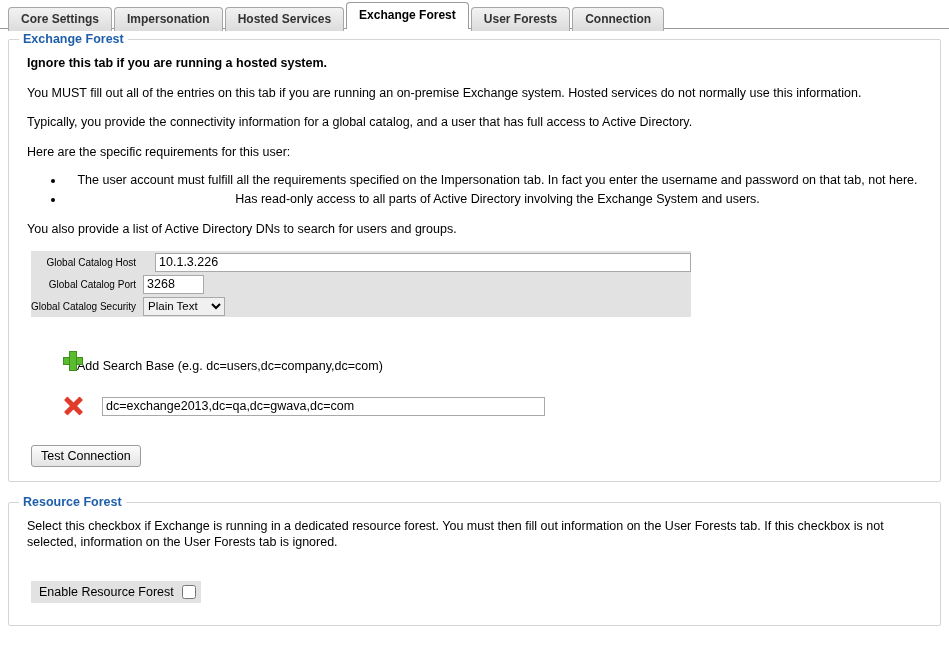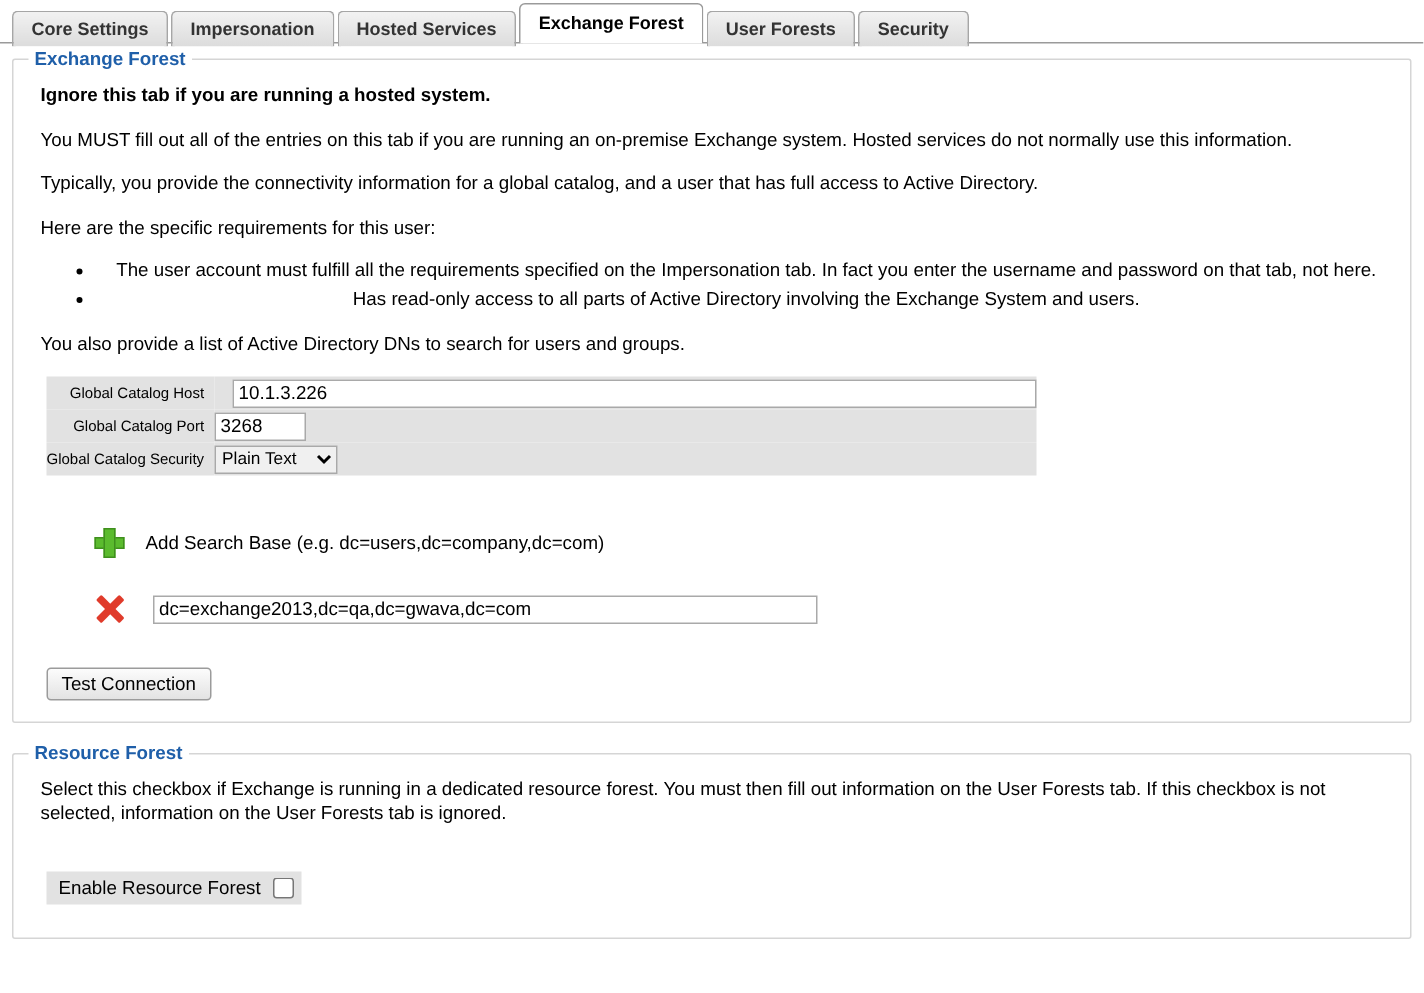--- a/index.html
+++ b/index.html
@@ -138,22 +138,23 @@
     width: 82px;
     border: 1px solid #a9a9a9;
     background: #f0f0f0;
     box-sizing: border-box;
   }
 
   
   .searchbase-add {
     margin: 34px 0 0 44px;
     display: flex;
-    align-items: center;
-    height: 22px;
+    align-items: flex-start;
+    height: 22px;
+    flex-direction: column;
   }
   .searchbase-add .label {
     margin-left: 14px;
     font-size: 12.5px;
   }
   .plus-icon {
     width: 20px;
     height: 20px;
     position: relative;
     display: inline-block;
@@ -233,21 +234,21 @@
     width: 14px;
     height: 14px;
     margin: 0;
     vertical-align: middle;
   }
 </style>
 </head>
 <body>
 
 <div class="tabbar">
-  <div class="tab">Core Settings</div><div class="tab">Impersonation</div><div class="tab">Hosted Services</div><div class="tab active">Exchange Forest</div><div class="tab">User Forests</div><div class="tab">Security</div>
+  <div class="tab">Core Settings</div><div class="tab">Impersonation</div><div class="tab">Hosted Services</div><div class="tab active">Exchange Forest</div><div class="tab">User Forests</div><div class="tab">Connection</div>
 </div>
 
 <div class="content">
 
   <div class="section">
     <div class="section-title">Exchange Forest</div>
 
     <p class="para bold">Ignore this tab if you are running a hosted system.</p>
     <p class="para">You MUST fill out all of the entries on this tab if you are running an on-premise Exchange system. Hosted services do not normally use this information.</p>
     <p class="para">Typically, you provide the connectivity information for a global catalog, and a user that has full access to Active Directory.</p>

